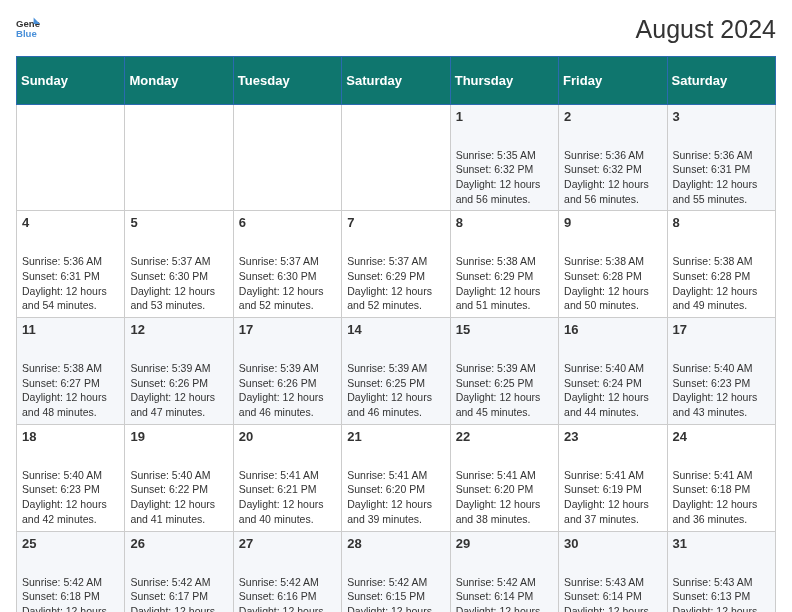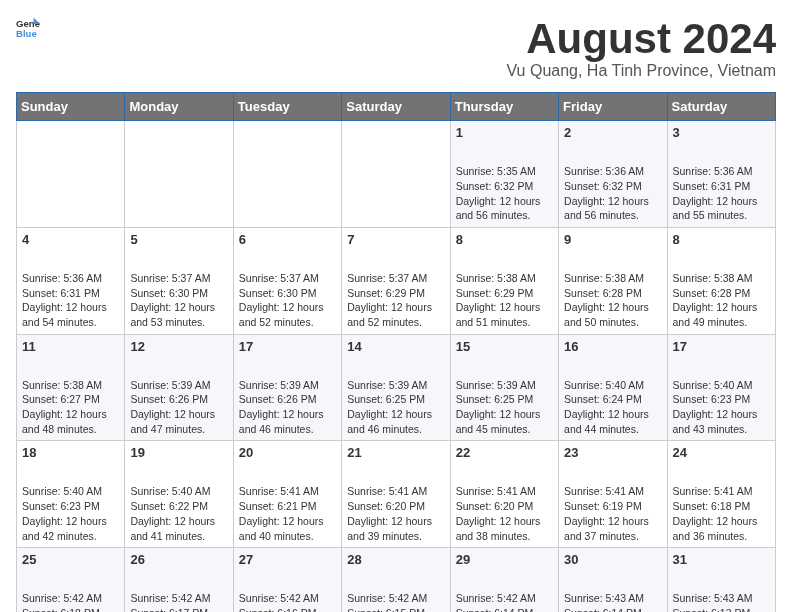--- a/index.html
+++ b/index.html
@@ -22,38 +22,38 @@
       gap: 4px;
     }
     .logo-icon {
       width: 24px;
       height: 24px;
     }
     .title-section {
       text-align: right;
     }
     .month-title {
-      font-size: 42px;
-      font-weight: bold;
+      font-size: 25px;
+      font-weight: normal;
       color: #333;
       line-height: 1.1;
     }
     .location-title {
       font-size: 16px;
       color: #555;
     }
     .calendar-table {
       width: 100%;
       border-collapse: collapse;
       font-size: 11px;
     }
     .calendar-table thead th {
-      background-color: #737373;
+      background-color: #0f766e;
       color: #fff;
-      padding: 6px 4px;
+      padding: 16px 4px;
       text-align: left;
       font-size: 13px;
       font-weight: bold;
       border: 1px solid #2a6aaf;
     }
     .calendar-table tbody td {
       border: 1px solid #ccc;
       padding: 4px 5px;
       vertical-align: top;
       width: calc(100% / 7);
@@ -103,21 +103,20 @@
 <div class="header-section">
   <div class="logo">
     <svg class="logo-icon" viewBox="0 0 30 30">
       <text x="0" y="14" font-size="12" font-weight="bold" fill="#333">General</text>
       <text x="0" y="26" font-size="12" font-weight="bold" fill="#4a90d9">Blue</text>
       <polygon points="22,2 30,10 22,10" fill="#4a90d9"></polygon>
     </svg>
   </div>
   <div class="title-section">
     <div class="month-title">August 2024</div>
-    <div class="location-title">Vu Quang, Ha Tinh Province, Vietnam</div>
   </div>
 </div>
 
 <table class="calendar-table">
   <thead>
     <tr>
     <th>Sunday</th>
         <th>Monday</th>
         <th>Tuesday</th>
         <th>Saturday</th>

